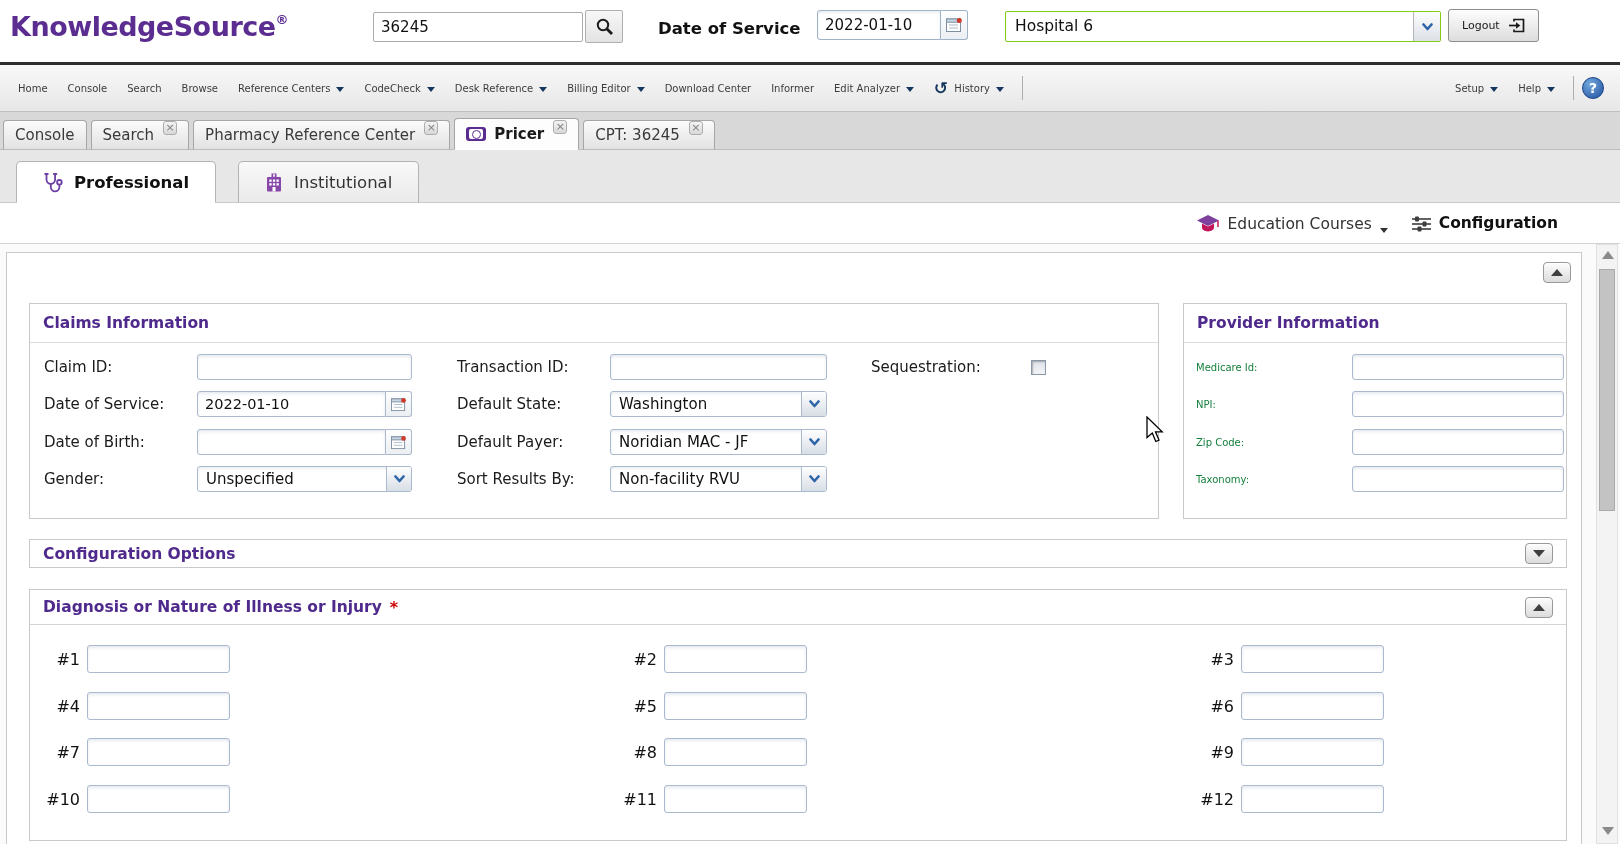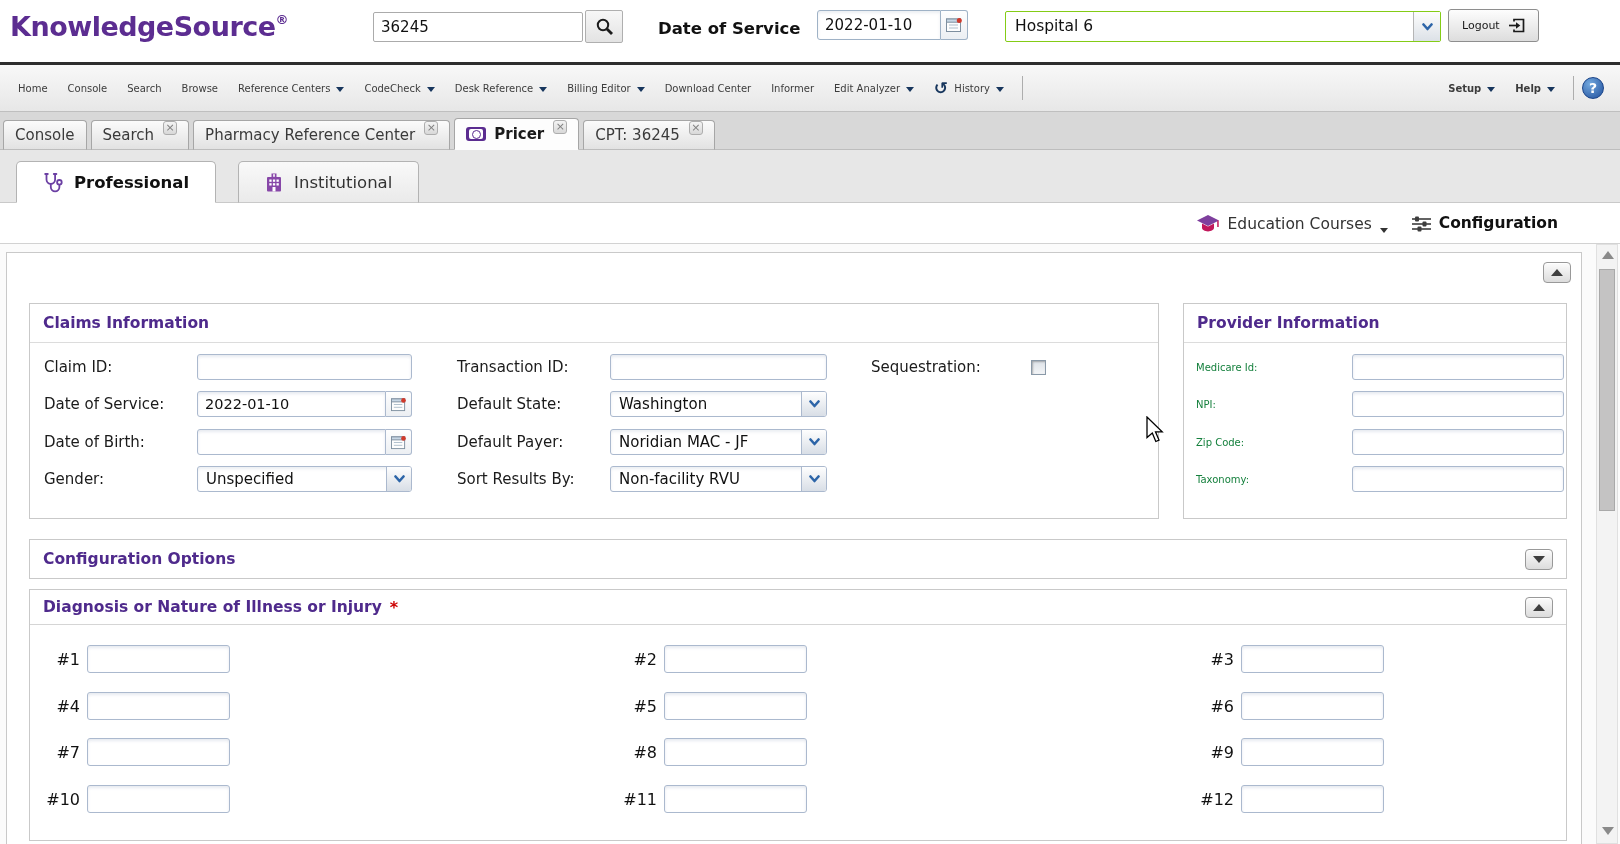--- a/index.html
+++ b/index.html
@@ -36,21 +36,21 @@
 
   
   .mainnav { height:50px; border-top:3px solid #2E2E2E; border-bottom:1px solid #BFBFBF;
     background:linear-gradient(#F8F8F8,#E7E7E7); display:flex; align-items:center; padding:0 8px;
     font-size:10px; color:#3C3C3C; }
   .nav-item { padding:0 10px; display:flex; align-items:center; gap:6px; cursor:pointer; white-space:nowrap; }
   .caret { width:0; height:0; border-left:4px solid transparent; border-right:4px solid transparent;
     border-top:5px solid #17365D; display:inline-block; margin-top:2px; }
   .hist-icon::before { content:"\21BA"; color:#17365D; font-size:17px; font-weight:bold; }
   .nav-sep { width:1px; height:24px; background:#ADADAD; margin:0 8px; }
-  .nav-right { margin-left:auto; display:flex; align-items:center; padding-right:8px;font-weight:bold; }
+  .nav-right { margin-left:auto; display:flex; align-items:center; padding-right:8px; }
   .help-circle { width:22px; height:22px; border-radius:50%; border:1px solid #1A4489;
     background:radial-gradient(circle at 35% 30%, #74A9DE, #1E4E9C); color:#fff;
     display:flex; align-items:center; justify-content:center; cursor:pointer; }
   .help-circle::before { content:"?"; font-size:14px; font-weight:bold; }
 
   
   .tabstrip { height:38px; background:#D8D8D8; border-bottom:1px solid #BDBDBD;
     display:flex; align-items:flex-end; padding:0 0 0 3px; gap:4px; }
   .dtab { height:30px; margin-bottom:-1px; border:1px solid #A6A6A6; border-bottom:1px solid #BDBDBD;
     border-radius:4px 4px 0 0; background:linear-gradient(#FBFBFB,#E2E2E2); padding:0 11px;
@@ -120,21 +120,21 @@
     display:flex; align-items:center; justify-content:center; }
   .cw215 { width:215px; } .cw217 { width:217px; }
   .checkbox { width:15px; height:15px; border:1px solid #8A99A8;
     background:linear-gradient(#DDE2E8,#F3F5F7); box-shadow:inset 1px 1px 2px rgba(0,0,0,.28); cursor:pointer; }
   .seq-label { width:150px; margin-right:10px; font-size:15px; color:#1b1b1b; }
 
   .prov-label { width:156px; font-size:10px; color:#15803d; }
   .prov-input { width:212px; }
   .pc1 { left:12px; }
 
-  .config-bar { position:absolute; left:22px; top:286px; width:1538px; height:40px;
+  .config-bar { position:absolute; left:22px; top:286px; width:1538px; height:29px;
     border:1px solid #C9C9C9; background:#fff; display:flex; align-items:center; padding:0 13px; }
   .config-bar .collapse-btn { position:static; margin-left:auto; }
 
   .dx-panel { left:22px; top:336px; width:1538px; height:252px; }
   .dx-head { height:35px; border-bottom:1px solid #D5D5D5; display:flex; align-items:center; padding:0 13px; gap:8px; }
   .req { color:#CC0000; font-weight:bold; font-size:16px; }
   .dx-head .collapse-btn { position:static; margin-left:auto; }
   .dx-cell { position:absolute; display:flex; align-items:center; }
   .dx-label { width:42px; text-align:right; margin-right:7px; font-size:16px; color:#111; }
   .dx-input { width:143px; height:28px; }

